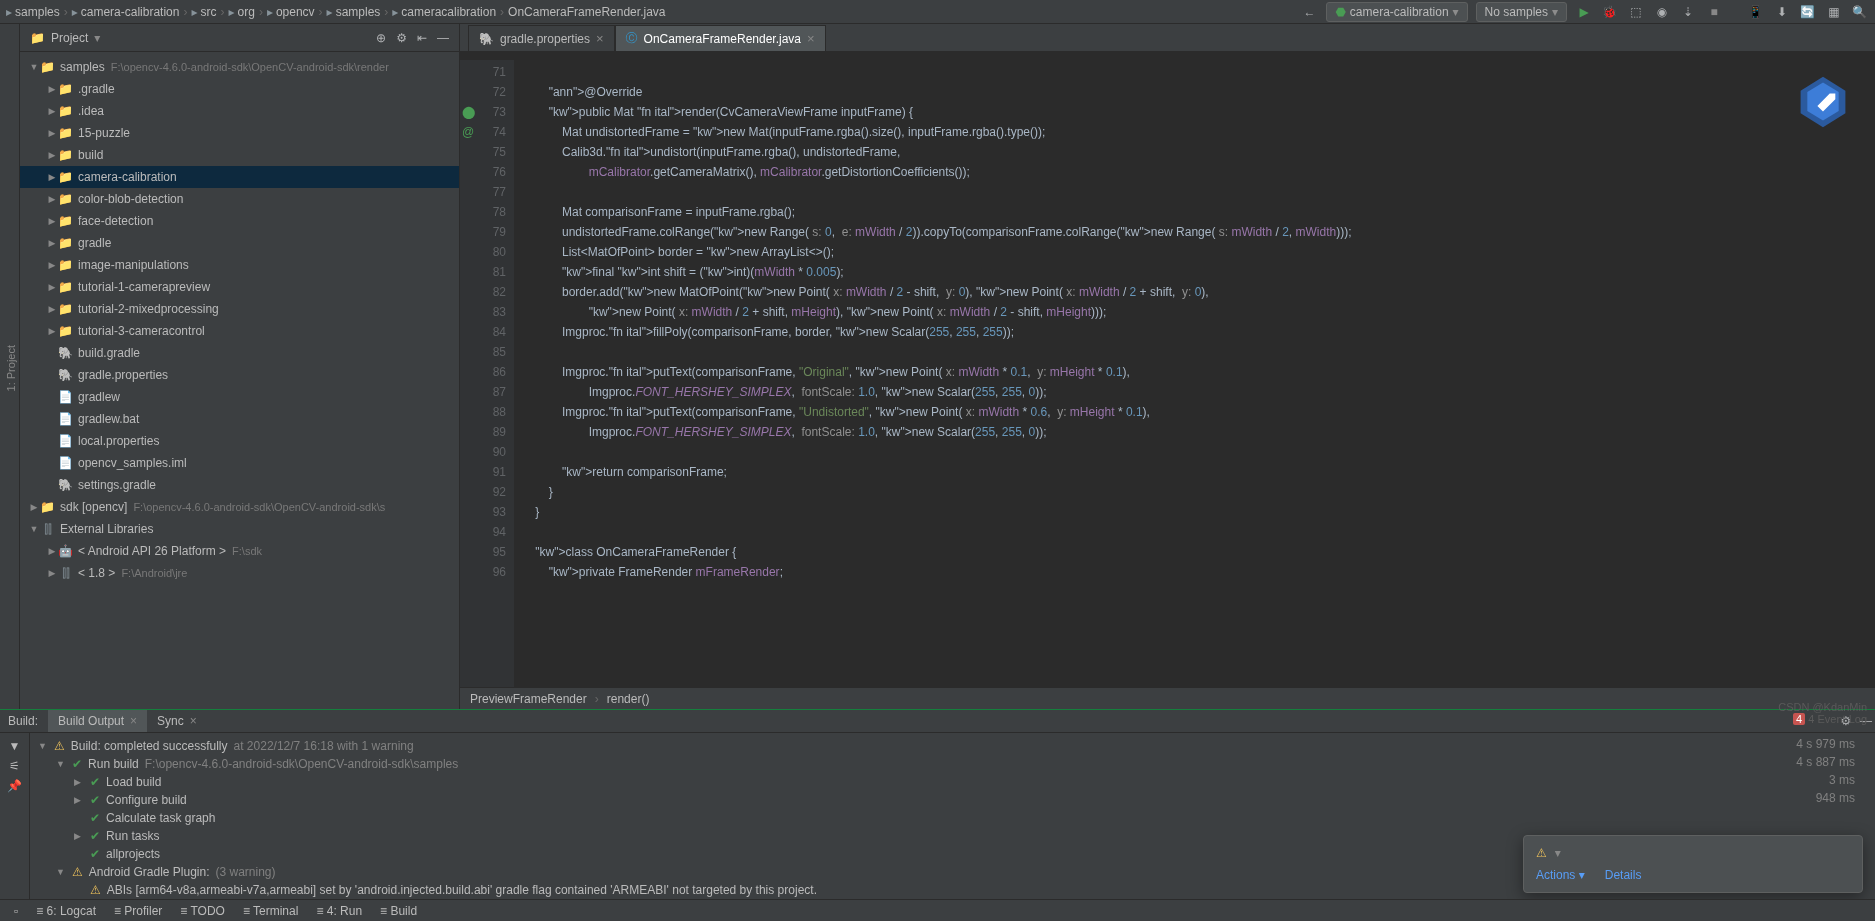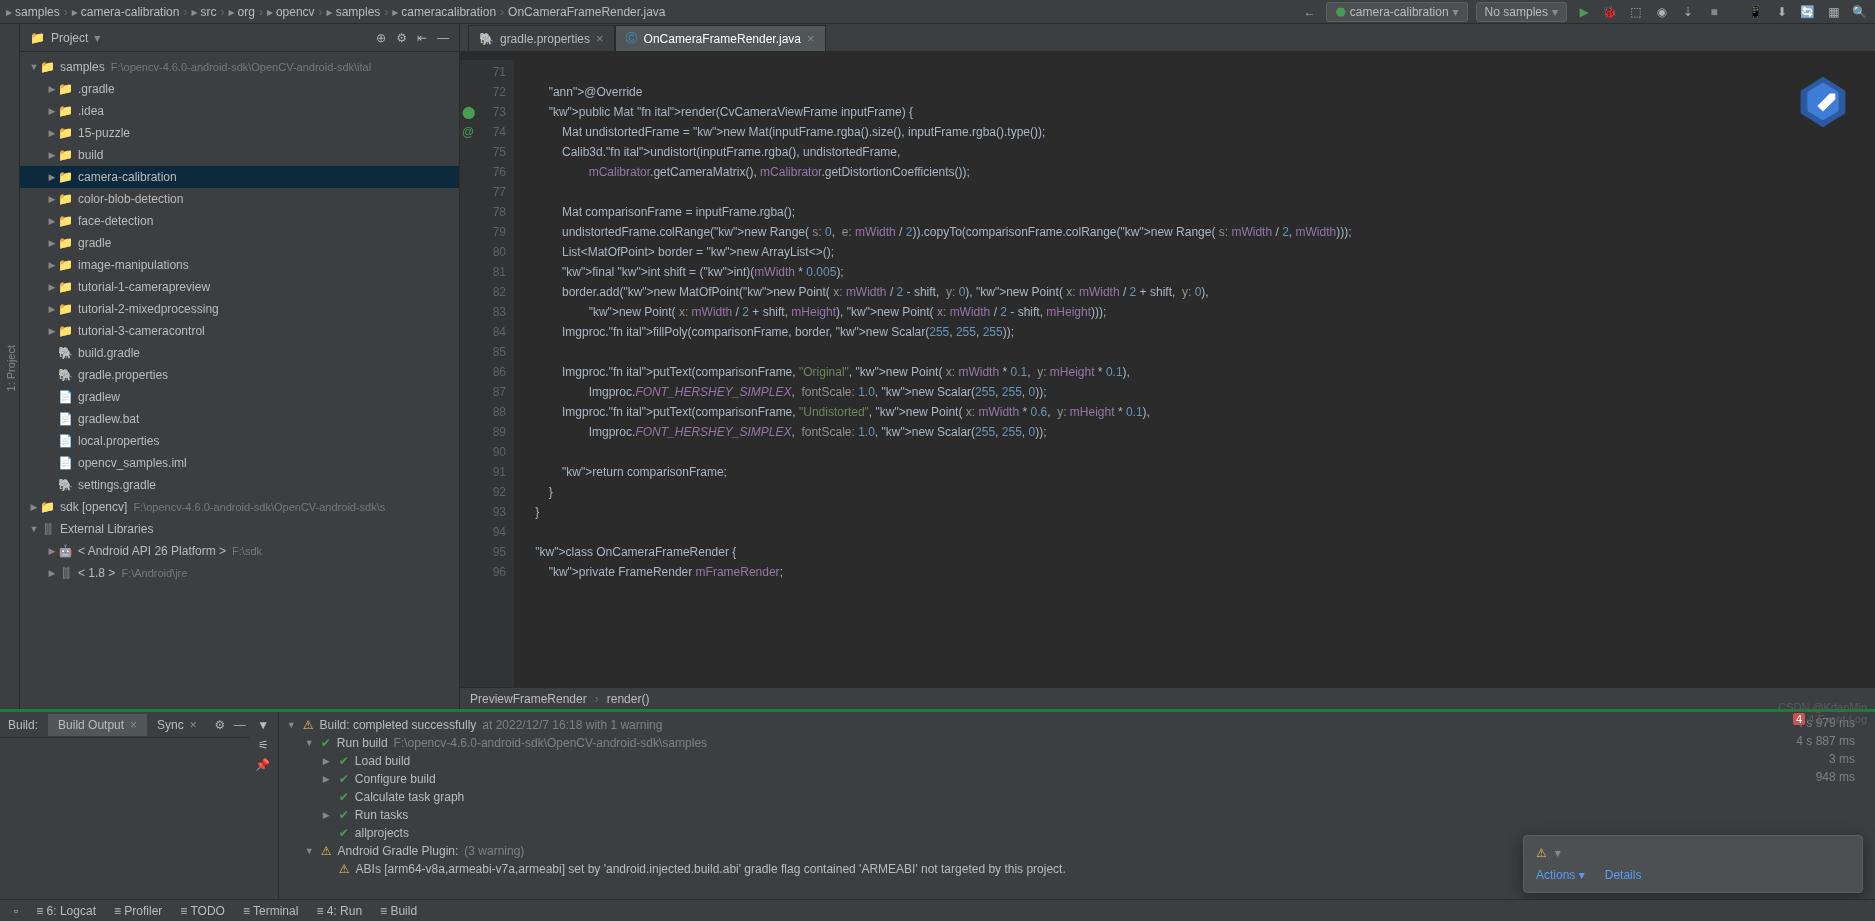--- a/index.html
+++ b/index.html
@@ -39,21 +39,21 @@
 .code-area { flex:1; display:flex; overflow:hidden; font-family:"JetBrains Mono","Consolas",monospace; font-size:12px;margin-top:8px; }
 .gutter { width:54px; background:#313335; text-align:right; padding:2px 8px 2px 2px; color:#606366; line-height:20px; position:relative; }
 .gutter .gicons { position:absolute; left:2px; width:26px; text-align:left; }
 .code { flex:1; padding:2px 8px; line-height:20px; white-space:pre; color:#a9b7c6; overflow:auto; }
 .str { color:#6a8759; }
 .num { color:#6897bb; }
 .pname { color:#909090; }
 .fld { color:#9876aa; }
 .ital { font-style:italic; }
 .crumb-bar { height:22px; background:#3c3f41; border-top:1px solid #2b2b2b; display:flex; align-items:center; padding:0 10px; gap:8px; }
-.build-panel { height:190px; background:#3c3f41; border-top:3px solid #15803d; display:flex; flex-direction:row; }
+.build-panel { height:190px; background:#3c3f41; border-top:1px solid #15803d; display:flex; flex-direction:column; }
 .bp-tabs { height:26px; display:flex; align-items:center; gap:2px; padding-left:8px; border-bottom:1px solid #2b2b2b; }
 .bp-tab { padding:4px 10px; display:flex; align-items:center; gap:6px; }
 .bp-tab.on { background:#515658; }
 .bp-body { flex:1; display:flex; position:relative; }
 .bp-left { width:30px; display:flex; flex-direction:column; align-items:center; gap:6px; padding-top:6px; border-right:1px solid #2b2b2b; }
 .bp-tree { flex:1; padding:4px 8px; overflow:auto; }
 .bp-row { display:flex; align-items:center; height:18px; gap:6px; }
 .bp-row .arrow { width:10px; color:#888; font-size:9px; }
 .ok { color:#499c54; }
 .warn { color:#f2c55c; }
@@ -156,21 +156,21 @@
         <span>⚙</span>
         <span>⇤</span>
         <span>—</span>
       </div>
     </div>
     <div class="tree" id="tree">
         <div class="tree-row" style="padding-left: 8px;">
           <span class="arrow">▼</span>
           <span class="ficon folder-ico">📁</span>
           <span>samples</span>
-          <span class="path">F:\opencv-4.6.0-android-sdk\OpenCV-android-sdk\ital</span>
+          <span class="path">F:\opencv-4.6.0-android-sdk\OpenCV-android-sdk\render</span>
         </div>
         <div class="tree-row" style="padding-left: 26px;">
           <span class="arrow">▶</span>
           <span class="ficon folder-orange">📁</span>
           <span>.gradle</span>
         </div>
         <div class="tree-row" style="padding-left: 26px;">
           <span class="arrow">▶</span>
           <span class="ficon folder-ico">📁</span>
           <span>.idea</span>

